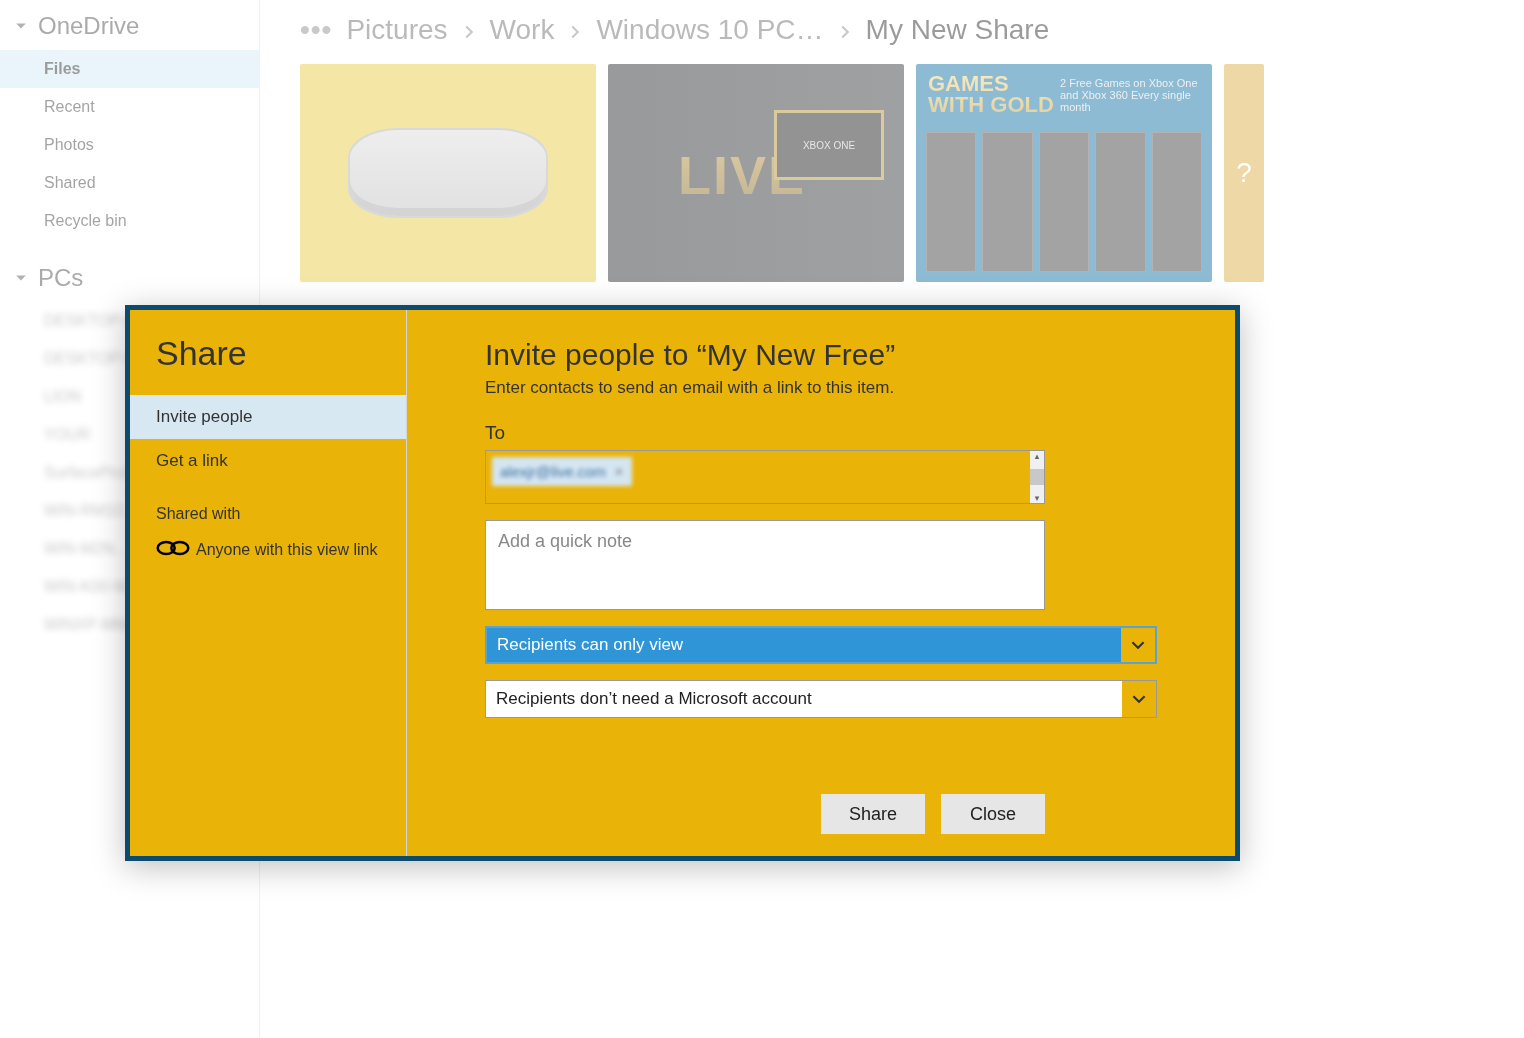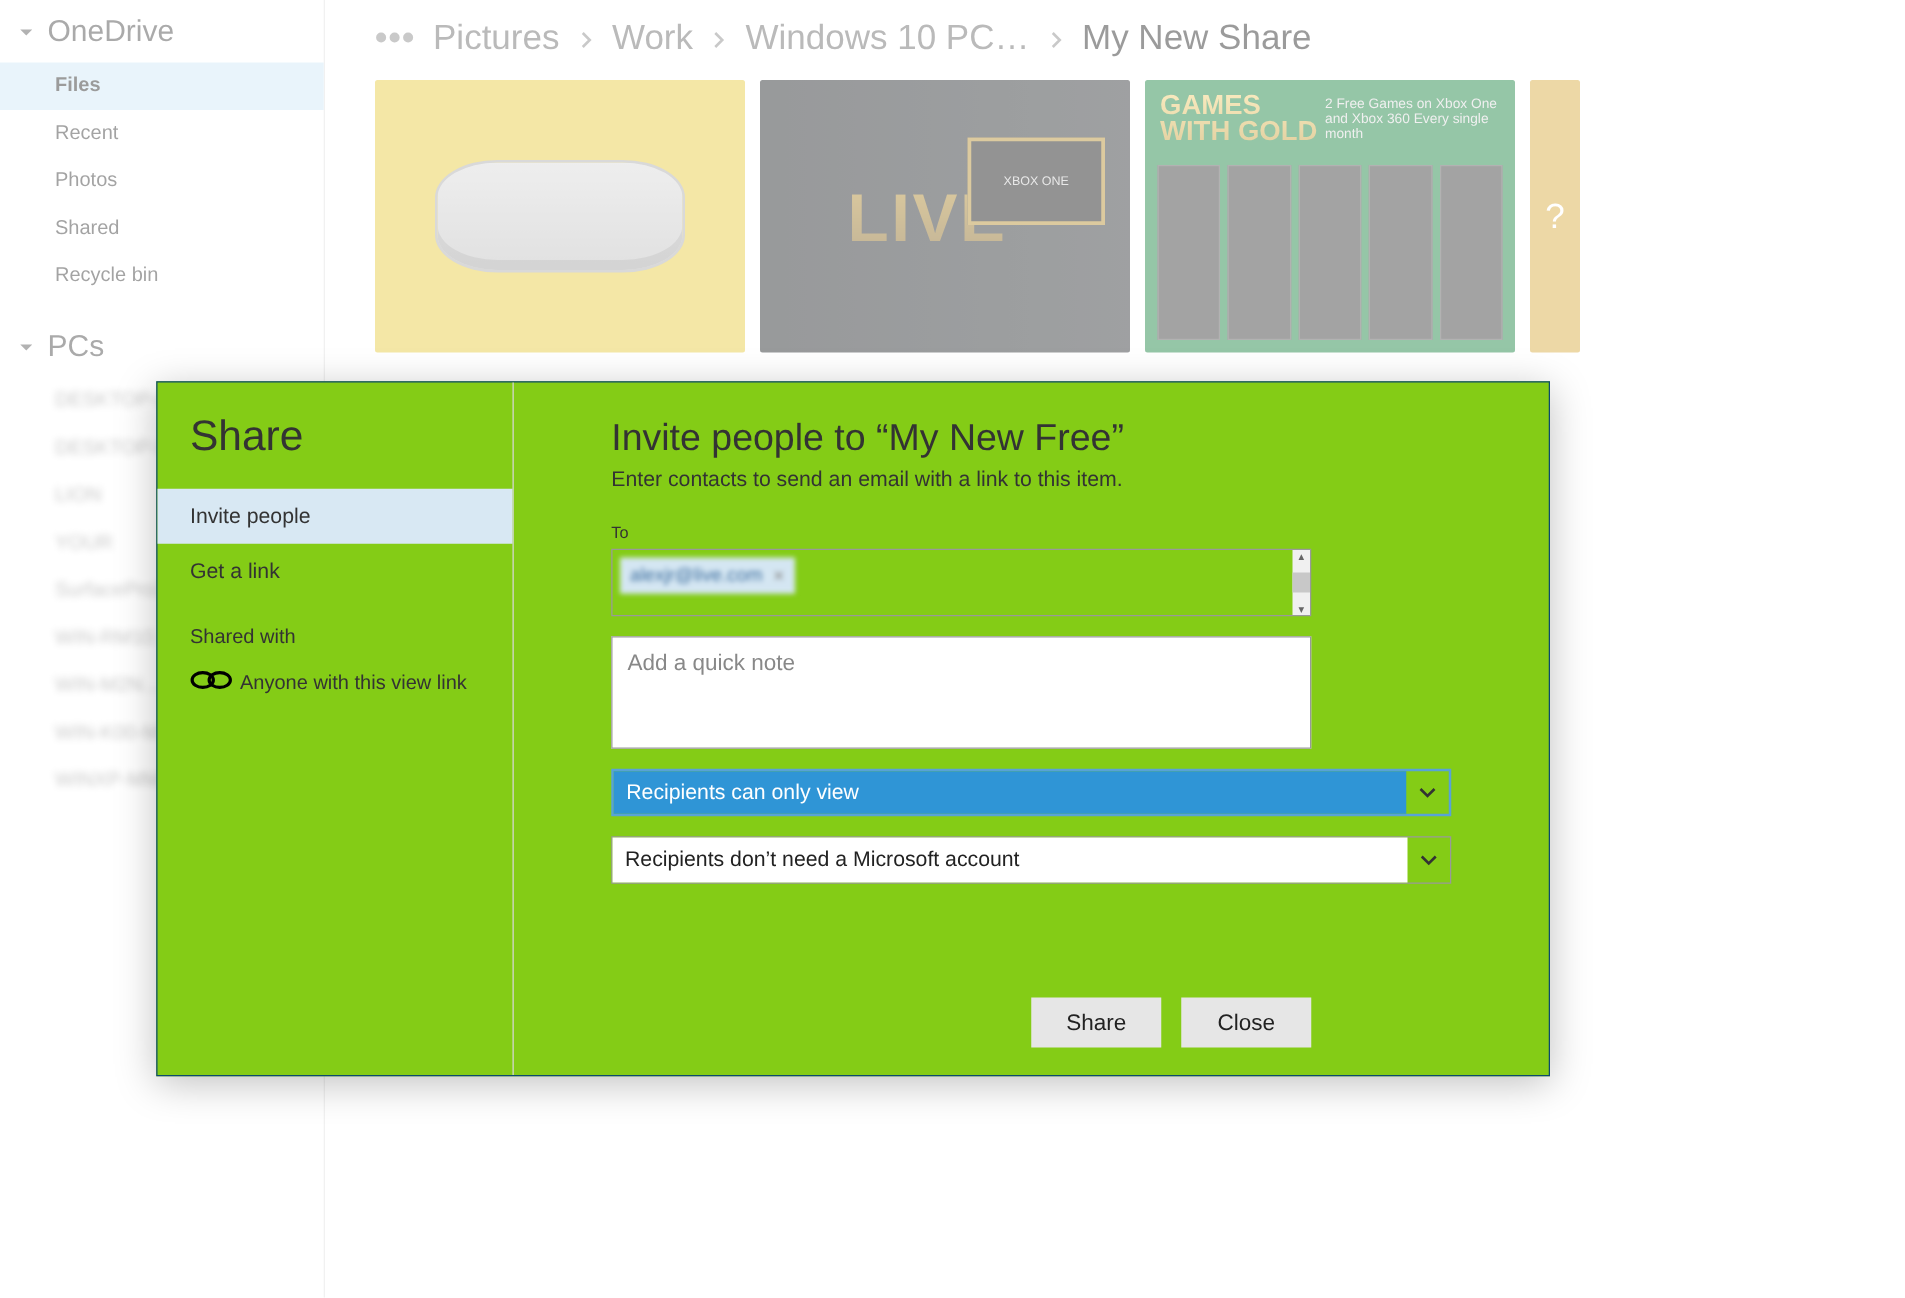--- a/index.html
+++ b/index.html
@@ -111,21 +111,21 @@
     -webkit-background-clip:text; background-clip:text; color:transparent;
     letter-spacing:2px;
   }
   .thumb2 .screen {
     position:absolute; right:20px; top:46px;
     width:110px; height:70px; border:3px solid #b28a2a;
     background:#111; display:flex; align-items:center; justify-content:center;
     font-size:10px; color:#ccc;
   }
   .thumb3 {
-    background:#15803d;
+    background:#0369a1;
     display:flex; flex-direction:column;
   }
   .thumb3 .top {
     display:flex; align-items:center; justify-content:space-between;
     padding:10px 12px; color:#fff;
   }
   .thumb3 .gwg {
     font-size:22px; font-weight:800; line-height:.95;
     background:linear-gradient(#f0d070,#c29a30);
     -webkit-background-clip:text; background-clip:text; color:transparent;
@@ -148,22 +148,22 @@
 
   
   .scrim {
     position:absolute; inset:0;
     background:rgba(255,255,255,.55);
   }
   .dialog {
     position:absolute;
     left:125px; top:305px;
     width:1115px; height:556px;
-    background:#84cc16;
-    border:1px solid #0c4a6e;
+    background:#eab308;
+    border:5px solid #0c4a6e;
     box-shadow:0 6px 30px rgba(0,0,0,.25);
     display:flex;
   }
   .dlg-left {
     width:350px;
     border-right:1px solid #d6d6d6;
     padding:24px 0 0 0;
   }
   .dlg-left h1 {
     font-size:34px; font-weight:400; color:#333;
@@ -188,21 +188,21 @@
   .dlg-right {
     flex:1; padding:28px 78px 22px 78px;
     display:flex; flex-direction:column;
   }
   .dlg-right h2 {
     font-size:30px; font-weight:400; color:#333; margin-bottom:6px;
   }
   .dlg-sub {
     font-size:17px; color:#333; margin-bottom:24px;
   }
-  .field-label { font-size:13px; margin-bottom:6px; }
+  .field-label { font-size:19px; margin-bottom:6px; }
 
   .to-box {
     width:560px; height:54px; border:1px solid #999;
     position:relative; padding:6px;
   }
   .to-chip {
     display:inline-flex; align-items:center; gap:8px;
     background:#d4e6f2; padding:6px 8px;
     font-size:15px; color:#4070a0;
     filter: blur(2px);

